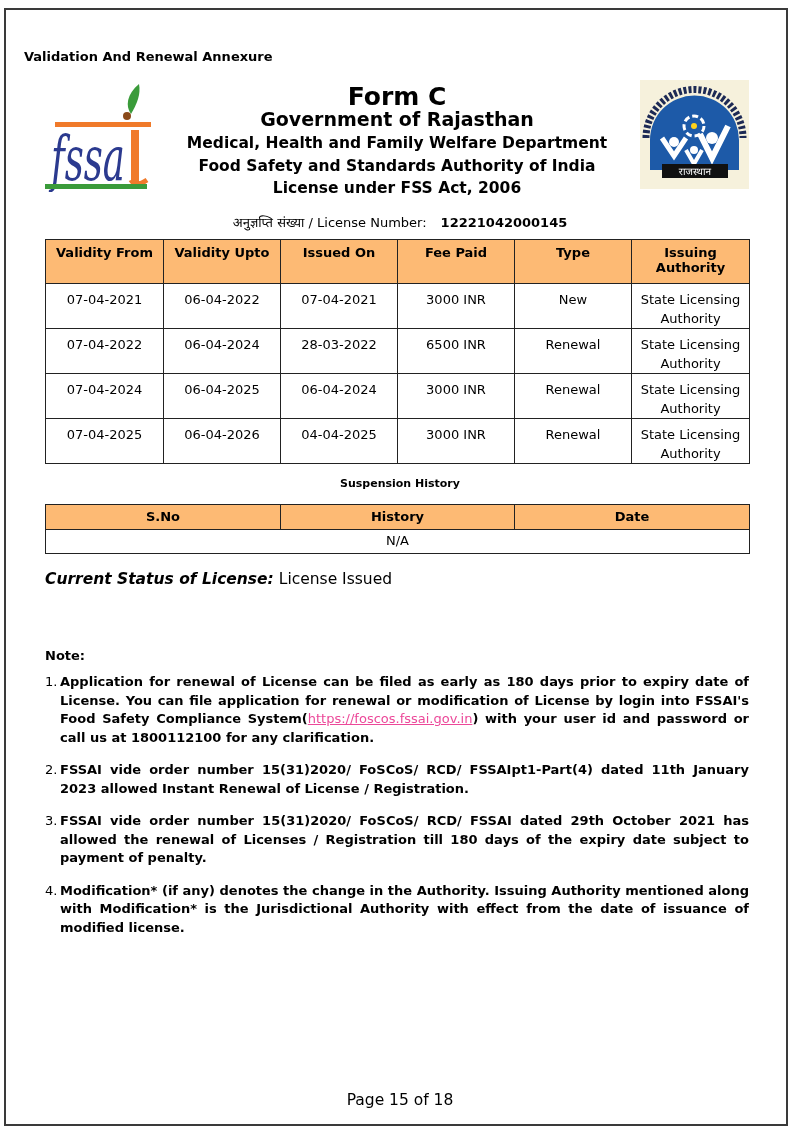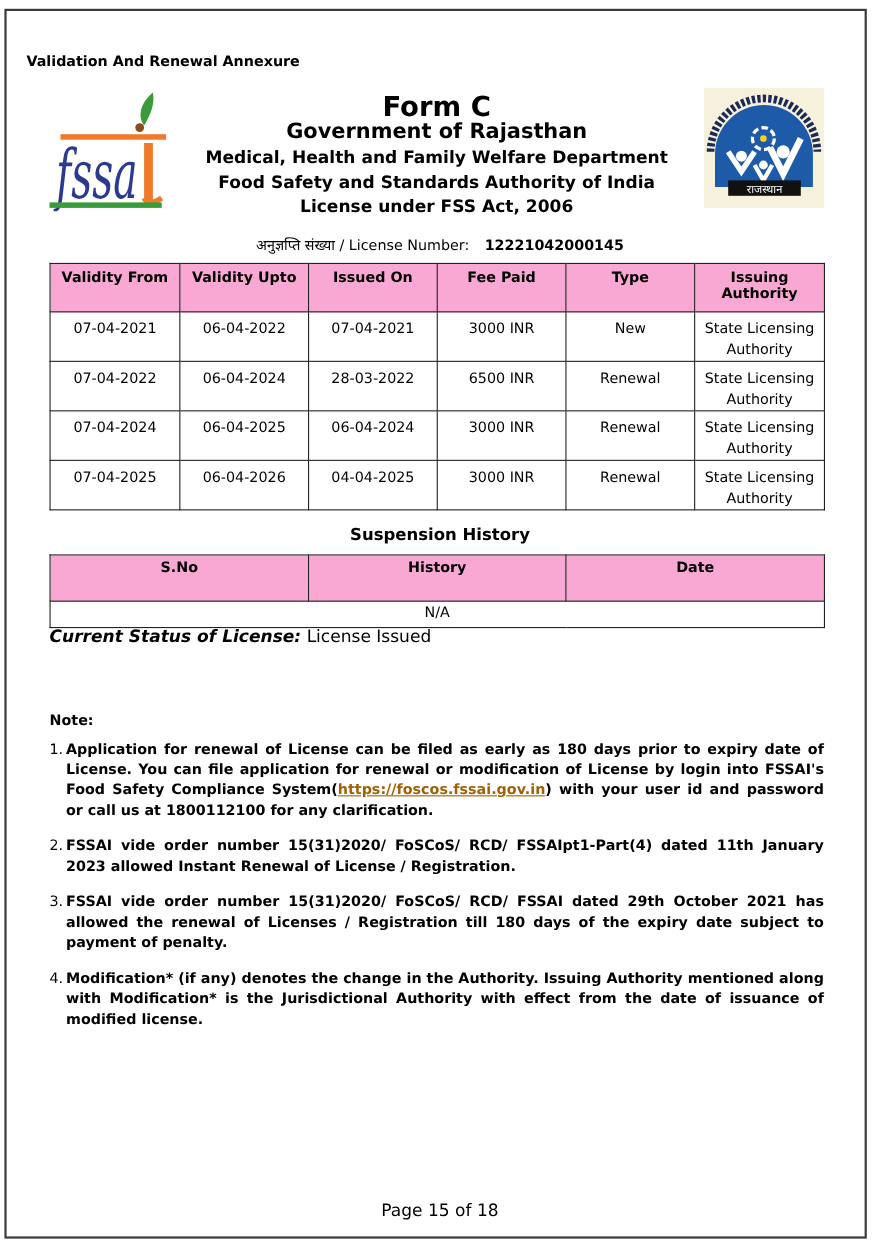--- a/index.html
+++ b/index.html
@@ -15,40 +15,40 @@
     .h-form { top: 82px; font-size: 25px; }
     .h-gov { top: 108px; font-size: 19px; }
     .h-dept { top: 134px; font-size: 15.5px; }
     .h-fssai { top: 157px; font-size: 15.5px; }
     .h-act { top: 179px; font-size: 15.5px; }
     .license-line { position: absolute; left: 0; width: 800px; top: 213px; text-align: center; font-size: 13px; }
     .license-line .num { font-weight: bold; margin-left: 14px; }
 
     table { border-collapse: collapse; position: absolute; left: 45px; width: 704px; table-layout: fixed; }
     table td, table th { border: 1.5px solid #222; font-size: 13px; text-align: center; vertical-align: top; }
-    table th { background: #f9a8d4; font-weight: bold; padding: 5px 4px 0 4px; }
+    table th { background: #fdba74; font-weight: bold; padding: 5px 4px 0 4px; }
     .validity th { height: 38px; }
     .validity td { height: 38px; padding: 6px 4px 0 4px; line-height: 19px; }
     .validity td.auth { line-height: 19px; padding-top: 6px; }
 
     .susp-title { position: absolute; left: 0; width: 800px; top: 477px; text-align: center;
-                  font-size: 15px; font-weight: bold; }
+                  font-size: 11px; font-weight: bold; }
     .suspension { top: 504px; }
-    .suspension th { height: 20px; padding: 4px 4px 17px 4px; }
+    .suspension th { height: 20px; padding: 4px 4px 0 4px; }
     .suspension td { height: 20px; padding: 3px 4px 0 4px; }
 
     .status { position: absolute; left: 45px; top: 570px; font-size: 15.5px; }
     .status b { font-weight: bold; font-style: italic; }
 
     .note-title { position: absolute; left: 45px; top: 648px; font-size: 13px; font-weight: bold; }
     .notes { position: absolute; left: 45px; top: 673px; width: 704px; margin: 0; padding: 0; list-style: none; }
     .notes li { position: relative; padding-left: 15px; font-size: 13px; font-weight: bold; line-height: 18.5px;
                 text-align: justify; margin-bottom: 14px; }
     .notes li .idx { position: absolute; left: 0; top: 0; font-weight: normal; }
-    .notes a { color: #a16207; text-decoration: underline; font-weight: bold; }
+    .notes a { color: #ec4899; text-decoration: underline; font-weight: normal; }
     .footer { position: absolute; left: 0; width: 800px; top: 1091px; text-align: center; font-size: 15.5px; }
   </style>
 </head>
 <body>
 
 <div class="page"></div>
 
 <div class="annex-title">Validation And Renewal Annexure</div>
 
 <svg class="logo-left" viewBox="0 0 112 112">

